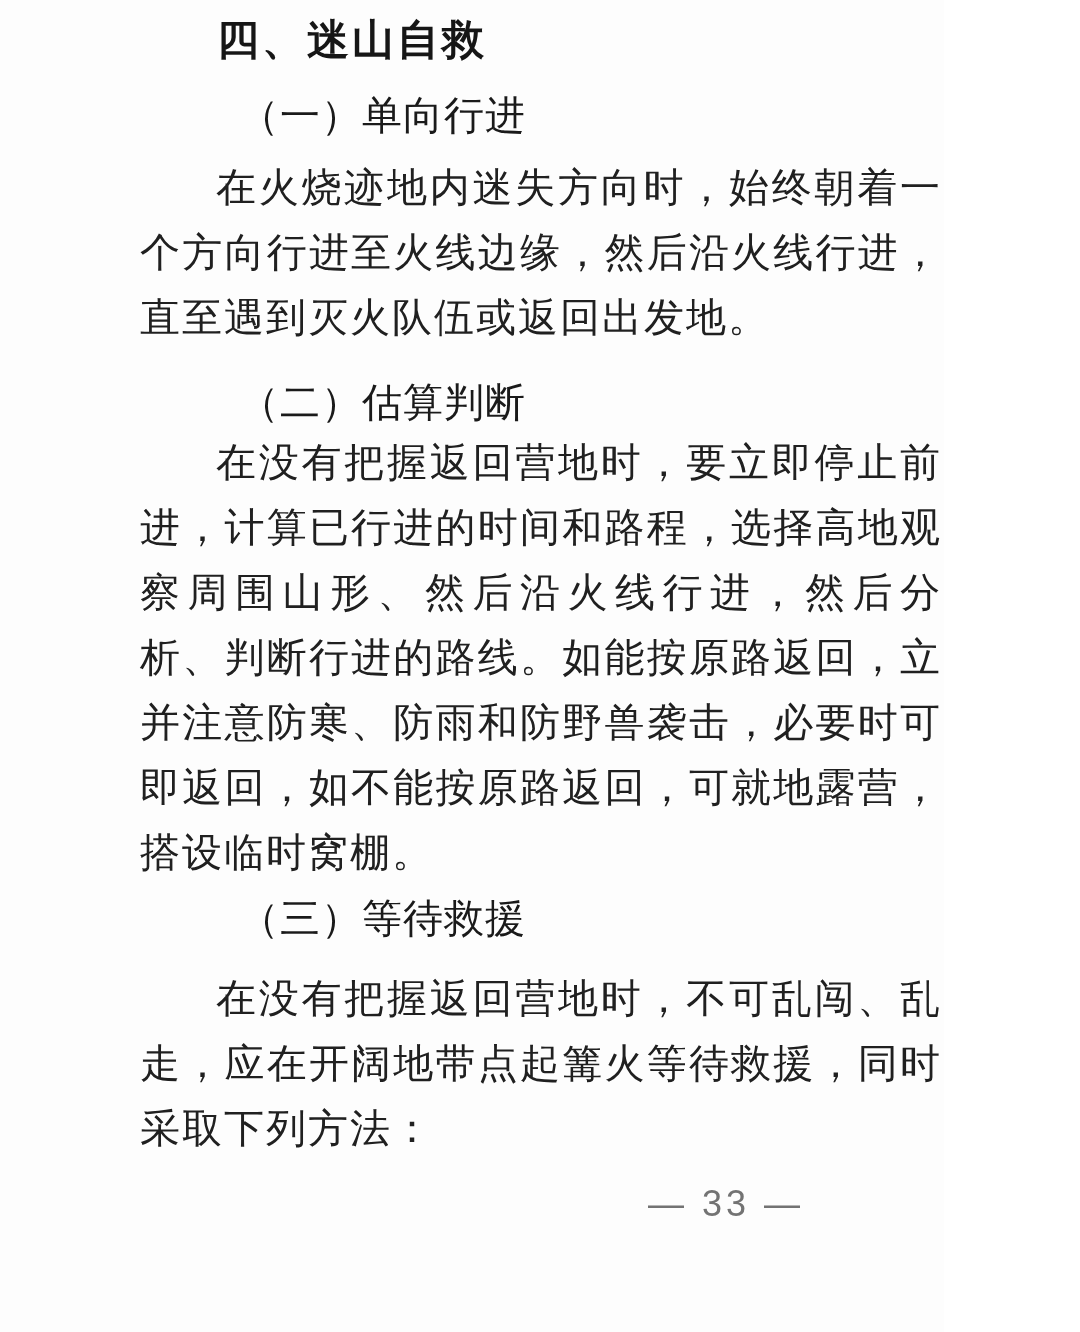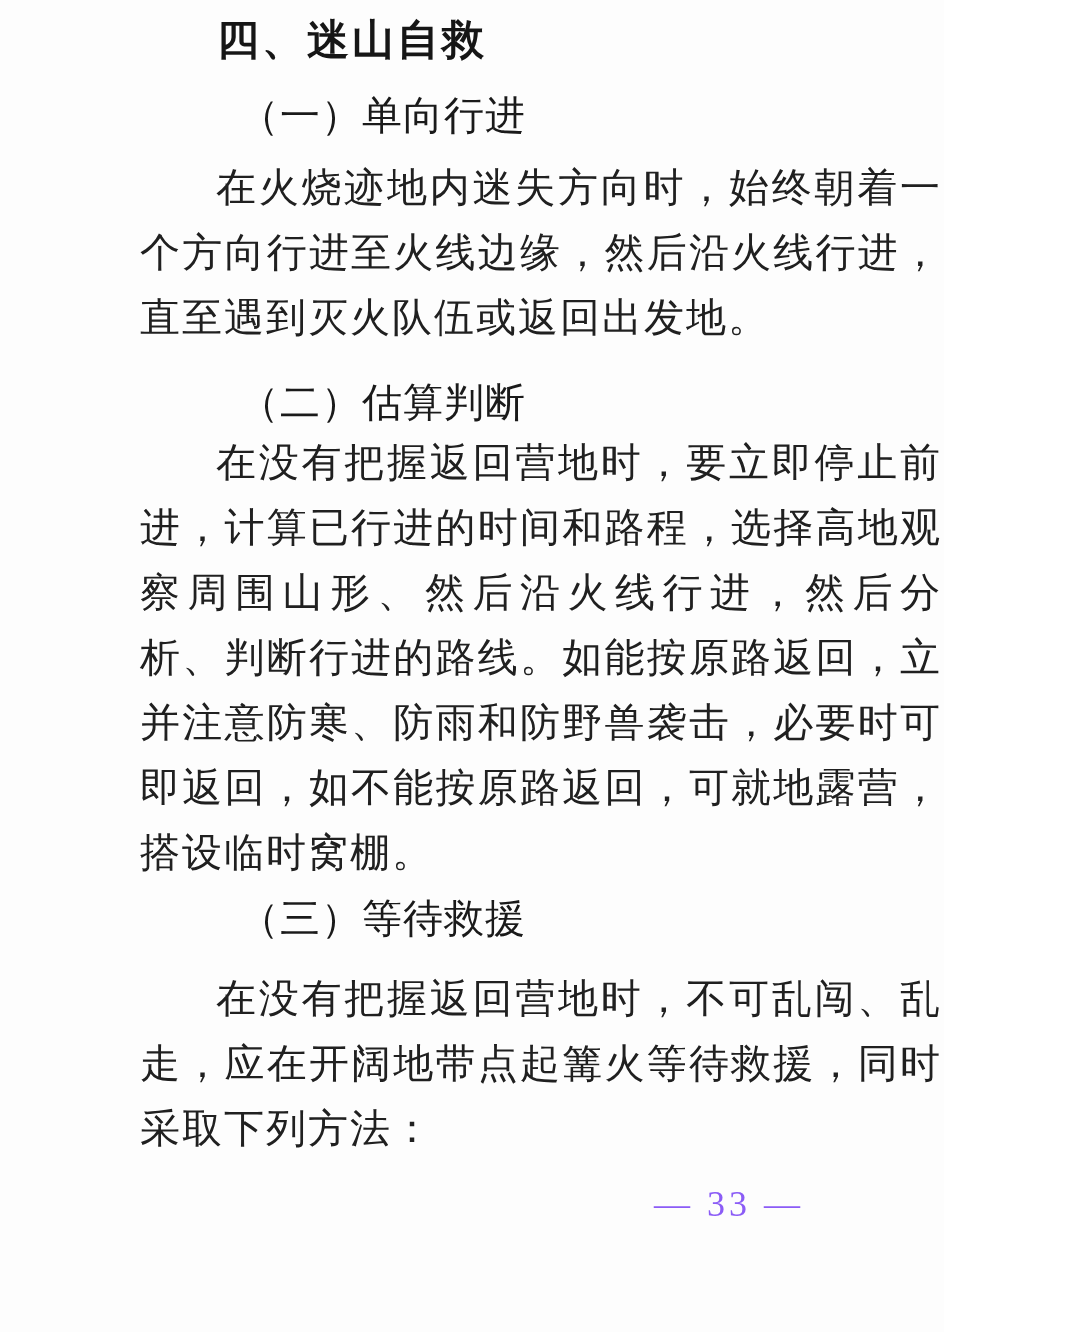--- a/index.html
+++ b/index.html
@@ -66,22 +66,22 @@
   }
   .line.indent {
     text-indent: 76px;
   }
   .pageno {
     position: absolute;
     top: 1183px;
     right: 140px;
     font-size: 36px;
     letter-spacing: 4px;
-    color: #8b5cf6;
-    font-family: Liberation Serif, serif;
+    color: #737373;
+    font-family: Liberation Sans, sans-serif;
     white-space: nowrap;
   }
 </style>
 </head>
 <body>
 
 <div class="page">
 
   <h1 class="h1">四、迷山自救</h1>
 

